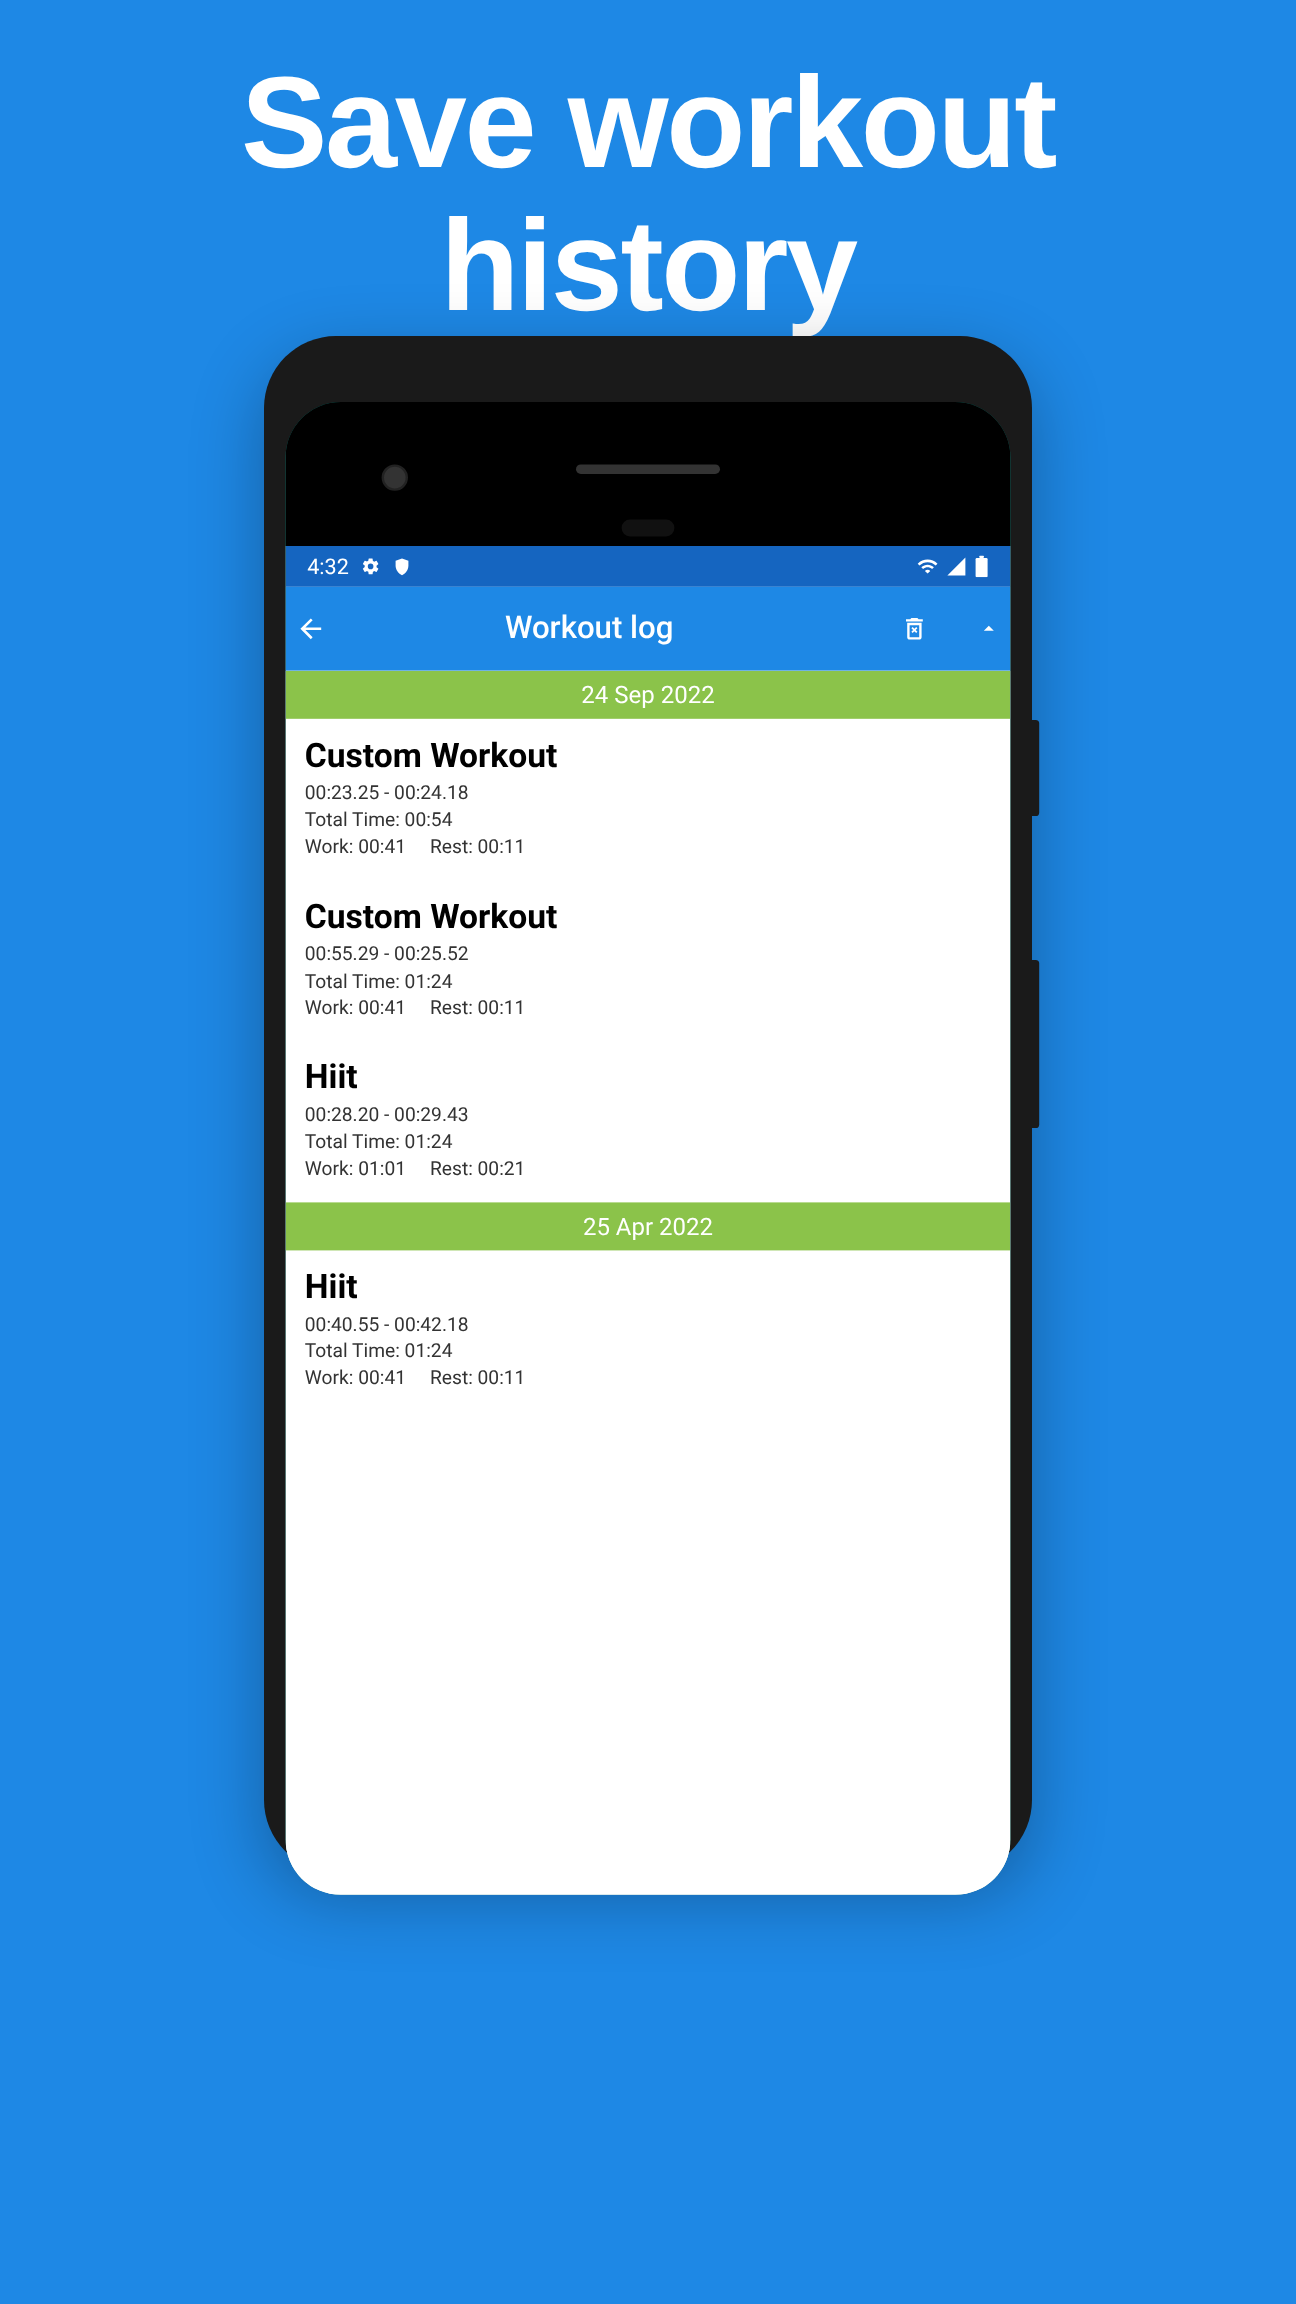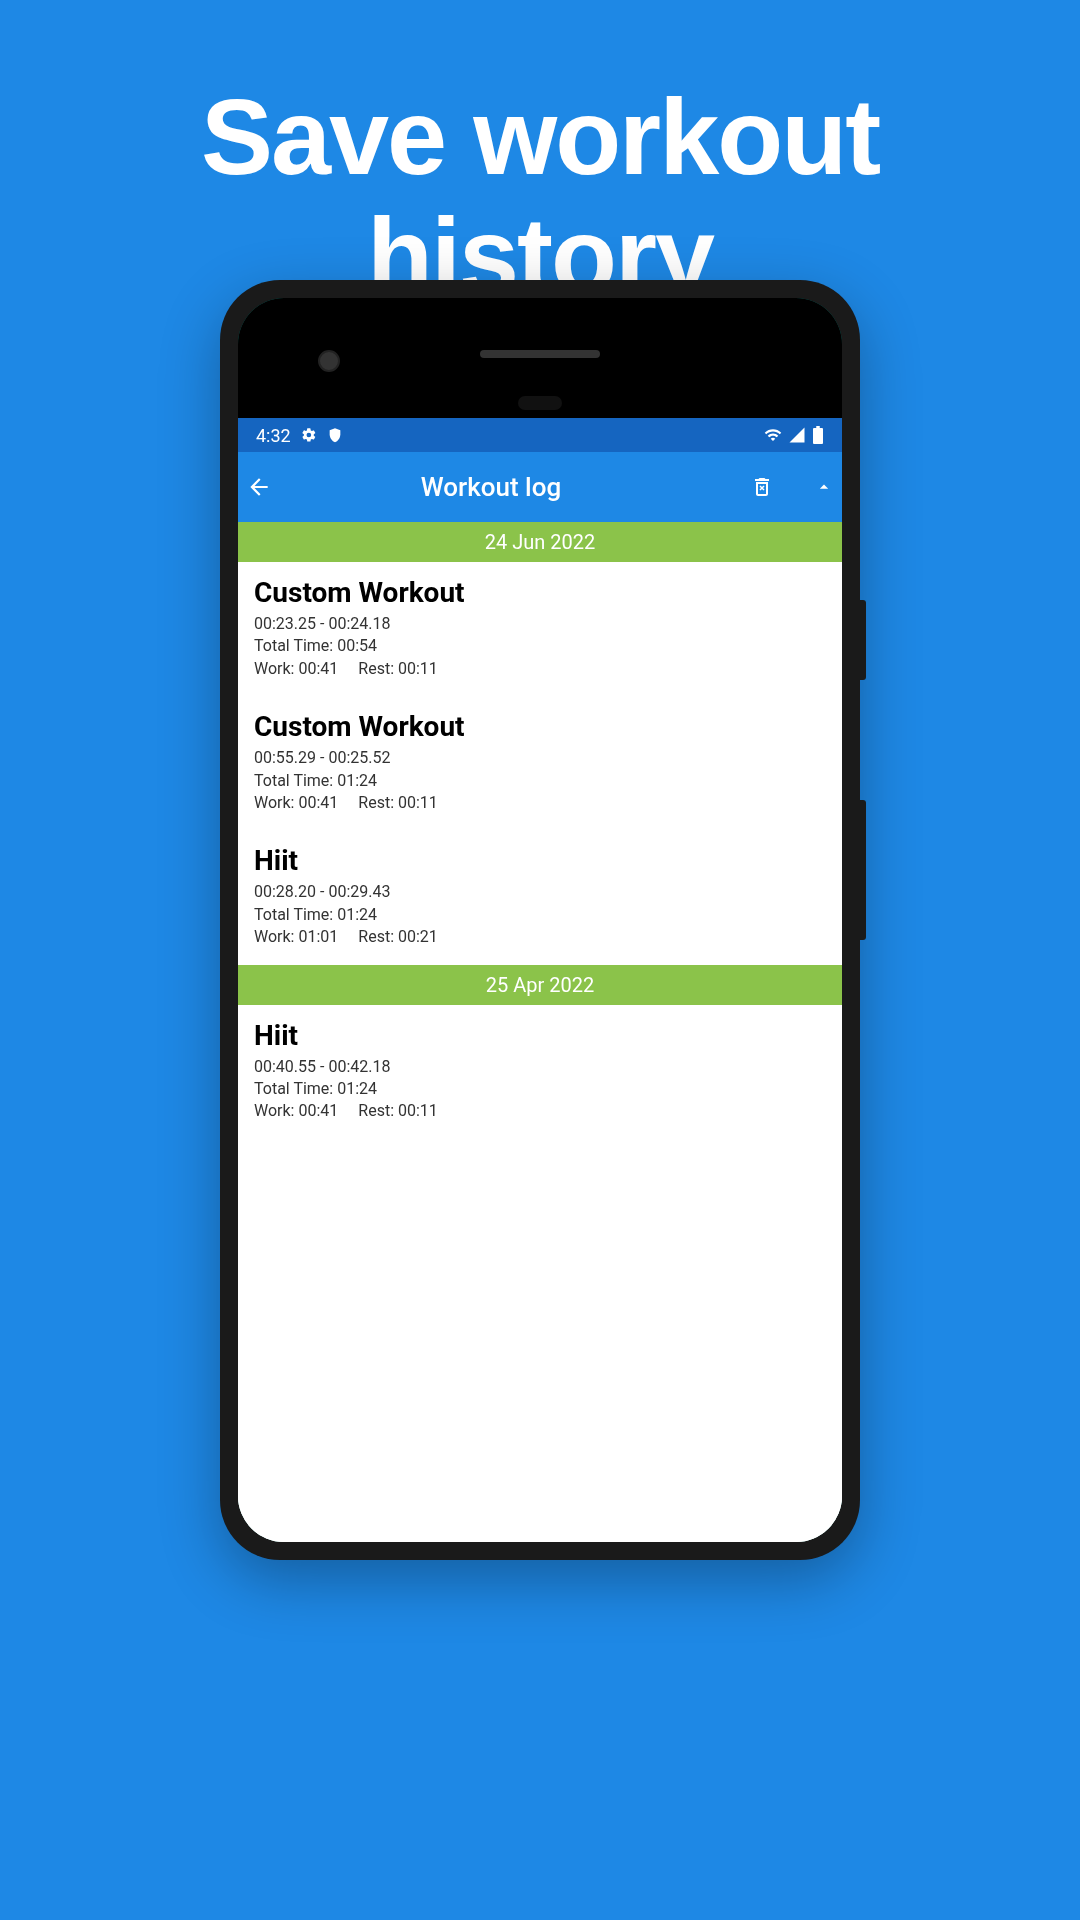--- a/index.html
+++ b/index.html
@@ -10,21 +10,21 @@
       font-family: -apple-system, BlinkMacSystemFont, 'Segoe UI', Roboto, Helvetica, Arial, sans-serif;
       overflow: hidden;
       position: relative;
     }
     .headline {
       color: white;
       text-align: center;
       font-size: 108px;
       font-weight: 700;
       line-height: 1.1;
-      padding-top: 78px;
+      padding-top: 43px;
       letter-spacing: -2px;
       font-family: 'Arial Narrow', Arial, sans-serif;
       font-stretch: condensed;
     }
     .phone {
       position: absolute;
       left: 50%;
       transform: translateX(-50%);
       top: 280px;
       width: 640px;
@@ -34,20 +34,21 @@
       padding: 18px;
       box-shadow: 0 20px 60px rgba(0,0,0,0.3);
     }
     .phone-inner {
       width: 100%;
       height: 100%;
       background: #0f766e;
       border-radius: 46px;
       overflow: hidden;
       position: relative;
+      margin-top: 37px;
     }
     .phone-top-hardware {
       height: 120px;
       background: #000;
       position: relative;
       display: flex;
       align-items: center;
       justify-content: center;
     }
     .camera-dot {
@@ -235,21 +236,21 @@
           <span class="collapse">
             <svg width="20" height="20" viewBox="0 0 24 24" fill="white">
                 <path d="M7 14l5-5 5 5H7z"></path>
               </svg>
           </span>
         </div>
       </div>
 
       <div class="content">
 
-        <div class="date-header">24 Jun 2022</div>
+        <div class="date-header">24 Sep 2022</div>
 
         <div class="entry">
           <div class="entry-title">Custom Workout</div>
           <div class="entry-line">00:23.25 - 00:24.18</div>
           <div class="entry-line">Total Time: 00:54</div>
           <div class="entry-line entry-line-wr">
             <span>Work: 00:41</span>
             <span>Rest: 00:11</span>
           </div>
         </div>

